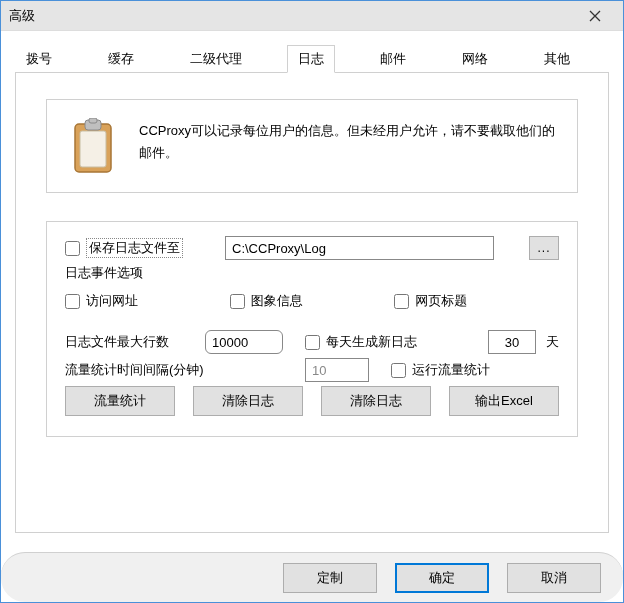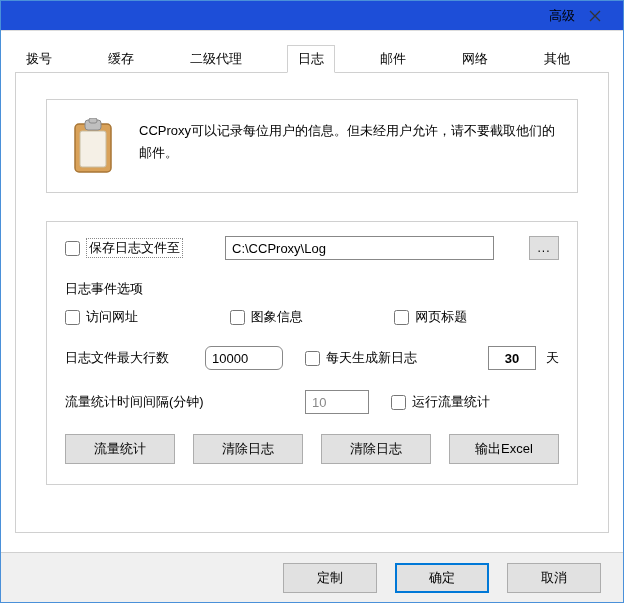--- a/index.html
+++ b/index.html
@@ -1,63 +1,63 @@
 <!DOCTYPE html>
 <html><head>
 <meta charset="utf-8">
 <style>
 * { box-sizing: border-box; font-family: "Microsoft YaHei", "Segoe UI", Tahoma, sans-serif; }
 html, body { margin:0; padding:0; }
 body { width:624px; height:603px; background:#fff; overflow:hidden; font-size:13px; color:#000; }
 
 .window { width:624px; height:603px; border:1px solid #4a90d9; background:#fff; position:relative; }
-.titlebar { height:30px; background:#1d4ed8; display:flex; align-items:center; padding:0 8px; border-bottom:1px solid #ddd;text-align:right; }
+.titlebar { height:30px; background:#e5e5e5; display:flex; align-items:center; padding:0 8px; border-bottom:1px solid #ddd; }
 .titlebar .title { flex:1; font-size:13px; }
 .titlebar .close { width:40px; height:28px; display:flex; align-items:center; justify-content:center; cursor:pointer; }
 .titlebar .close svg { width:12px; height:12px; }
 
 .content { padding:14px 14px 0 14px; position:relative; }
 
 .tabs { display:flex; border-bottom:1px solid #d0d0d0; height:28px;gap:28px; }
 .tab { padding:4px 10px; font-size:13px; cursor:pointer; border:1px solid transparent; border-bottom:none; margin-right:6px; }
 .tab.active { background:#fff; border:1px solid #d0d0d0; border-bottom:1px solid #fff; margin-bottom:-1px; }
 
 .panel { border:1px solid #d0d0d0; border-top:none; padding:26px 30px 30px 30px; background:#fff; min-height:460px; }
 
 .info-box { border:1px solid #d0d0d0; padding:18px 22px; display:flex; align-items:flex-start; gap:22px; margin-bottom:28px; }
 .clip-icon { width:48px; height:56px; flex-shrink:0; }
 .info-text { font-size:13px; line-height:1.7; padding-top:2px; }
 
 .form-box { border:1px solid #d0d0d0; padding:14px 18px 20px 18px; }
 
-.row { display:flex; align-items:center; margin-bottom:20px; }
+.row { display:flex; align-items:center; margin-bottom:4px; }
 .row:last-child { margin-bottom:0; }
 
 input[type=checkbox] { width:15px; height:15px; margin:0 6px 0 0; accent-color:#000; }
 label { font-size:13px; display:flex; align-items:center; cursor:pointer; }
 
 .chk-dotted { border:1px dotted #888; padding:0 2px; }
 
 .txt { border:1px solid #888; background:#fff; font-size:13px; padding:2px 6px; height:24px; }
 .txt.disabled { color:#888; }
 
 .browse-btn { width:30px; height:24px; border:1px solid #adadad; background:#e1e1e1; font-size:12px; cursor:pointer; display:flex; align-items:center; justify-content:center; letter-spacing:1px; }
 
 .section-label { font-size:13px; margin-bottom:10px; }
 
 .checks-row { display:flex; margin-bottom:20px; }
 .checks-row label { width:170px; }
 
 .spacer { flex:1; }
 
 .btn { height:30px; border:1px solid #adadad; background:#e1e1e1; font-size:13px; cursor:pointer; display:flex; align-items:center; justify-content:center; padding:0 8px; }
-.btn-row { display:flex; gap:18px; margin-top:20px; }
+.btn-row { display:flex; gap:18px; margin-top:4px; }
 .btn-row .btn { flex:1; }
 
-.footer { position:absolute; bottom:0; left:0; right:0; border-top:1px solid #d0d0d0; background:#f0f0f0; height:50px; display:flex; align-items:center; justify-content:flex-end; gap:18px; padding:0 22px; }
+.footer { position:absolute; bottom:0; left:0; right:0; border-top:1px solid #d0d0d0; background:#f0f0f0; height:50px; display:flex; align-items:center; justify-content:flex-end; gap:18px; padding:0 22px;border-radius:24px; }
 .footer .btn { width:94px; }
 .footer .btn.primary { border:2px solid #0078d7; background:#e1e1e1; }
 </style>
 </head>
 <body>
 
 <div class="window">
   <div class="titlebar">
     <span class="title">高级</span>
     <div class="close">
@@ -124,21 +124,21 @@
 
         <div class="row">
           <span style="width:140px">日志文件最大行数</span>
           <input class="txt" style="width: 78px; border-radius: 6px;" value="10000">
           <div style="width:22px"></div>
           <label>
             <input type="checkbox" style="">
             <span>每天生成新日志</span>
           </label>
           <div class="spacer"></div>
-          <input class="txt" style="width: 48px; text-align: center; font-weight: bold;" value="30">
+          <input class="txt" style="width: 48px; text-align: center;" value="30">
           <span style="margin-left:10px">天</span>
         </div>
 
         <div class="row">
           <span style="width:240px">流量统计时间间隔(分钟)</span>
           <input class="txt disabled" style="width: 64px;" disabled="" value="10">
           <div style="width:22px"></div>
           <label>
             <input type="checkbox" style="">
             <span>运行流量统计</span>

